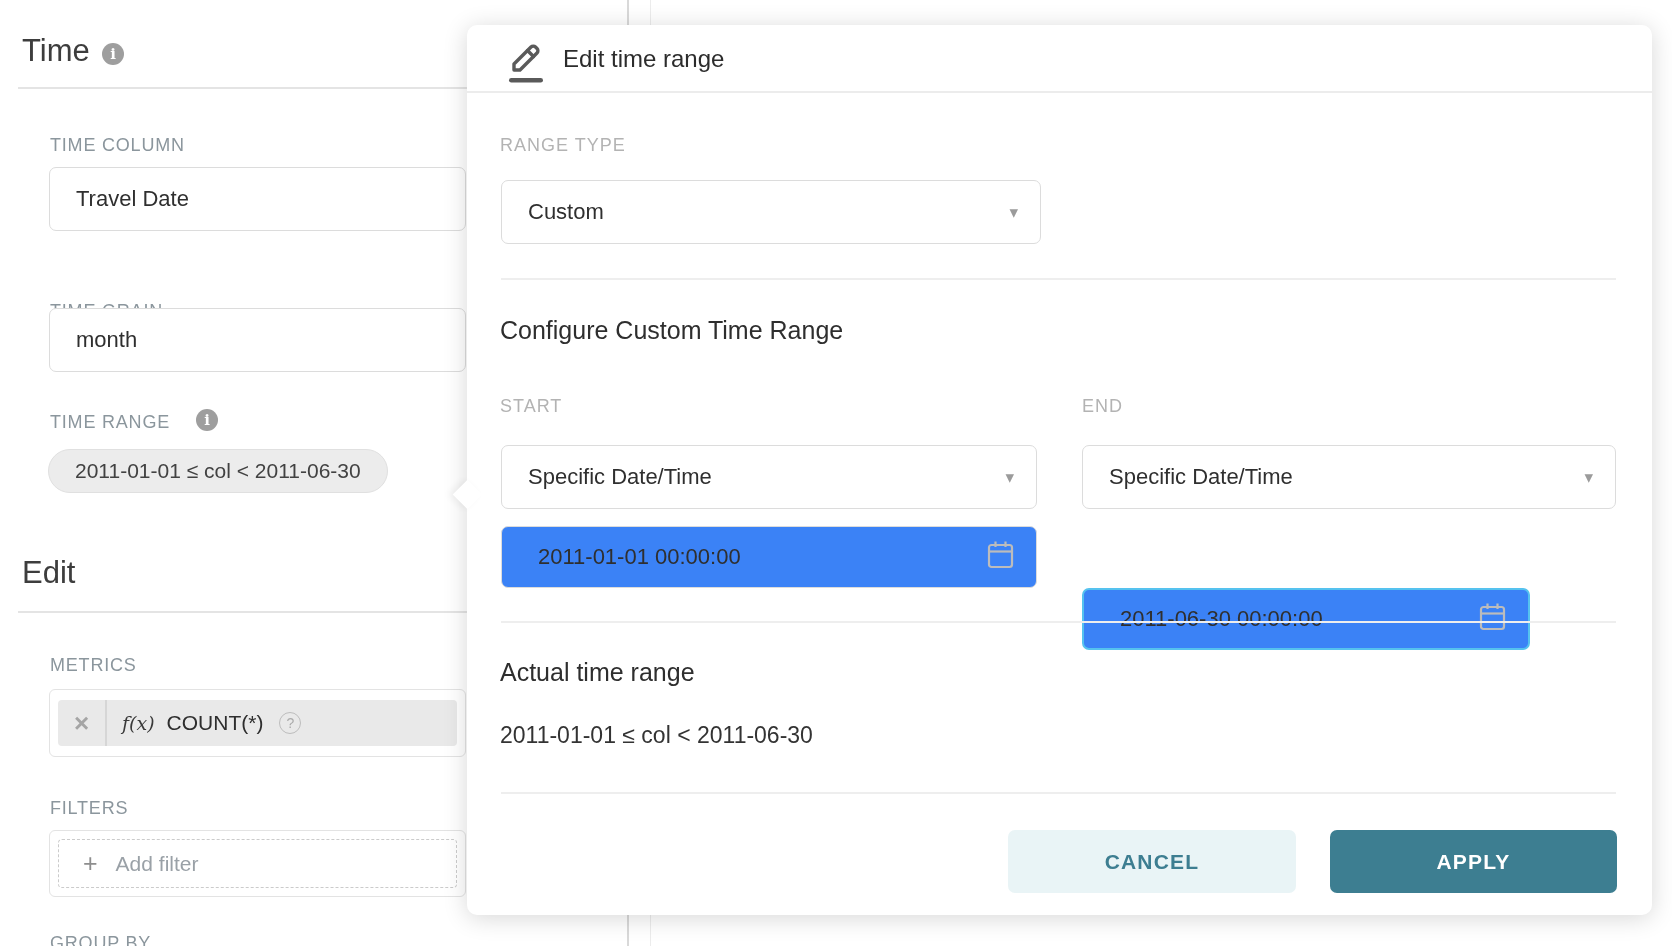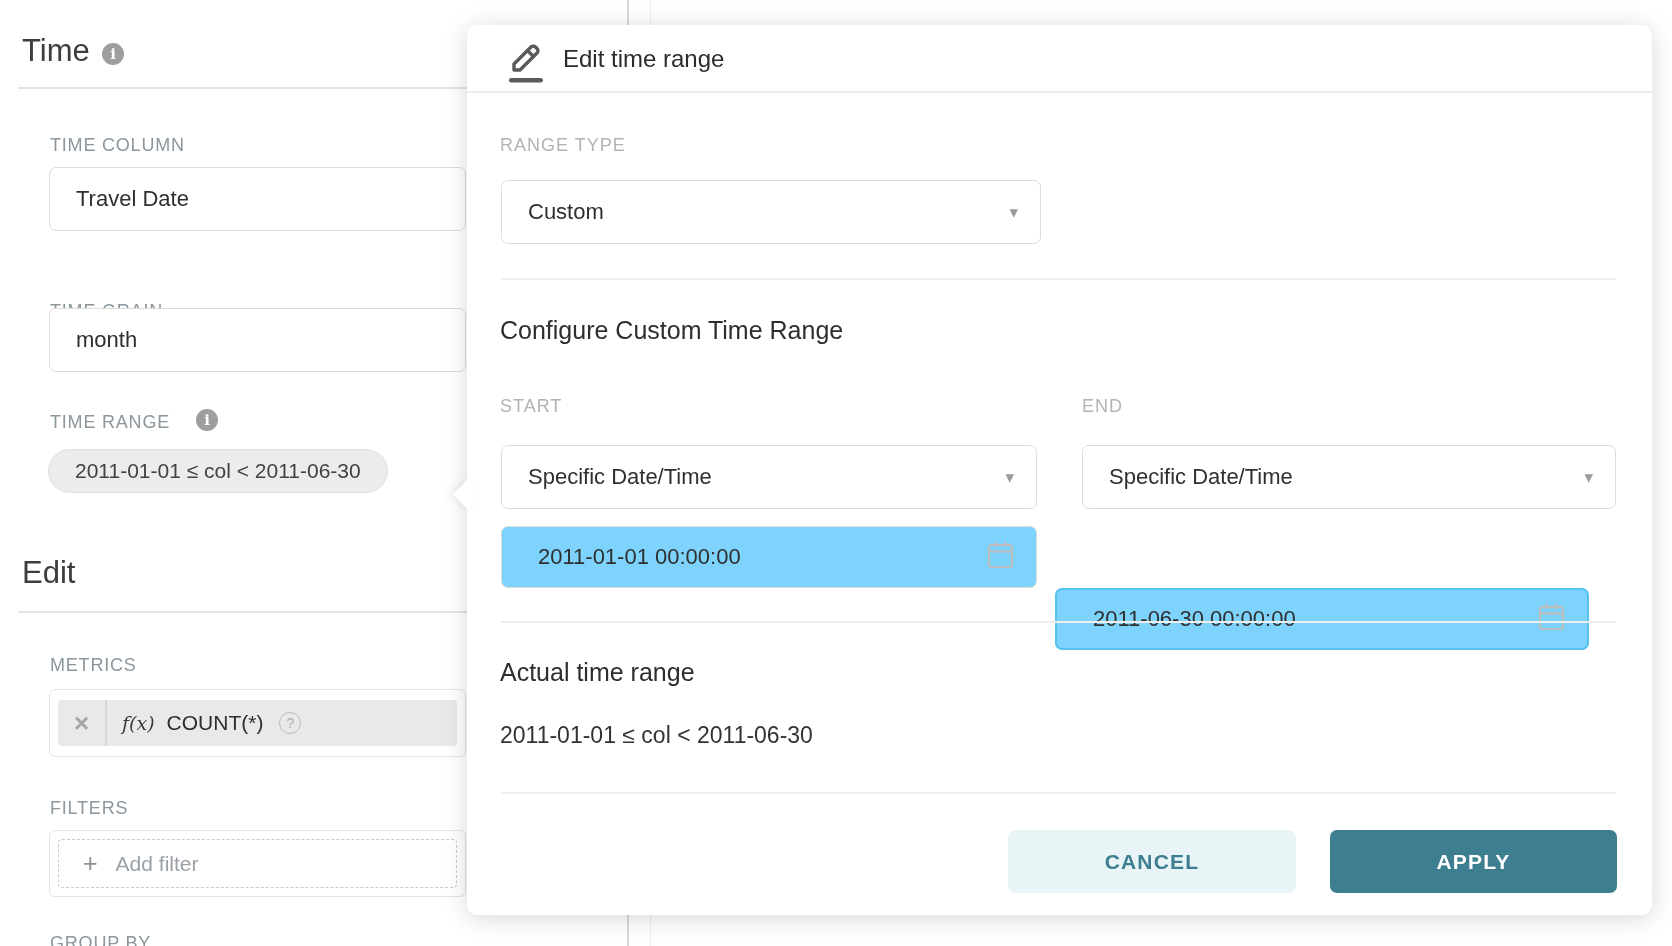--- a/index.html
+++ b/index.html
@@ -45,21 +45,21 @@
   .popover{left:467px;top:25px;width:1185px;height:890px;background:#fff;border-radius:10px;
     box-shadow:0 3px 24px rgba(0,0,0,.16);z-index:10;}
   .popover-arrow{position:absolute;left:-10px;top:459px;width:21px;height:21px;background:#fff;
     transform:rotate(45deg);box-shadow:-3px 3px 7px rgba(0,0,0,.06);}
   .pop-title{font-size:24px;color:#2c2c2c;}
   .pop-divider{position:absolute;height:1.5px;background:#eeeeee;}
   .pop-label{font-size:18px;letter-spacing:1px;color:#b3b3b3;}
   .pop-heading{font-size:25px;color:#2e2e2e;}
   .caret{position:absolute;right:22px;top:50%;transform:translateY(-50%);
     font-size:17px;color:#9b9b9b;line-height:1;}
-  .datebox{background:#7dd3fc;border:1.5px solid #dcdcdc;border-radius:7px;box-sizing:border-box;
+  .datebox{background:#3b82f6;border:1.5px solid #dcdcdc;border-radius:7px;box-sizing:border-box;
     display:flex;align-items:center;position:relative;}
   .datebox .val{padding-left:36px;font-size:22px;color:#2f2f2f;}
   .datebox.focused{border:2px solid var(--focus_blue,#55c2ef);}
   .cal-icon{position:absolute;right:22px;top:50%;transform:translateY(-50%);}
   .actual-value{font-size:23px;color:#333;}
   .btn{display:flex;align-items:center;justify-content:center;border-radius:7px;
     font-size:21px;font-weight:bold;letter-spacing:1.2px;box-sizing:border-box;cursor:default;}
   .btn-cancel{background:var(--cancel_bg,#e9f4f6);color:var(--accent_teal,#3d7e91);}
   .btn-apply{background:var(--accent_teal,#3d7e91);color:#ffffff;}
 </style>
@@ -167,21 +167,21 @@
         <svg width="27" height="30" viewBox="0 0 27 30">
           <g fill="none" stroke="#bcbcbc" stroke-width="2.2">
             <rect x="2" y="5" width="23" height="22" rx="2.5"></rect>
             <line x1="2" y1="11.5" x2="25" y2="11.5"></line>
             <line x1="8.5" y1="1.5" x2="8.5" y2="7"></line>
             <line x1="18.5" y1="1.5" x2="18.5" y2="7"></line>
           </g>
         </svg>
       </span>
     </div>
-    <div class="abs datebox focused" style="left:588px;top:501px;width:534px;height:62px;">
+    <div class="abs datebox focused" style="left:615px;top:501px;width:448px;height:62px;">
       <span class="val">2011-06-30 00:00:00</span>
       <span class="cal-icon">
         <svg width="27" height="30" viewBox="0 0 27 30">
           <g fill="none" stroke="#bcbcbc" stroke-width="2.2">
             <rect x="2" y="5" width="23" height="22" rx="2.5"></rect>
             <line x1="2" y1="11.5" x2="25" y2="11.5"></line>
             <line x1="8.5" y1="1.5" x2="8.5" y2="7"></line>
             <line x1="18.5" y1="1.5" x2="18.5" y2="7"></line>
           </g>
         </svg>

